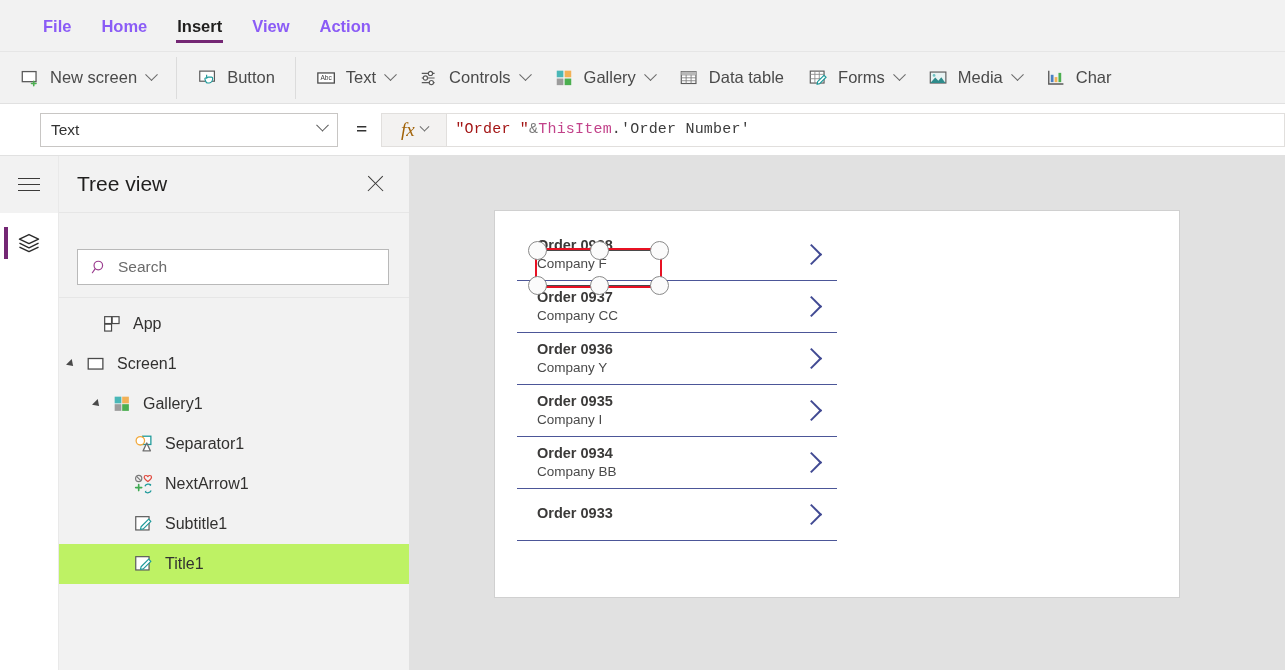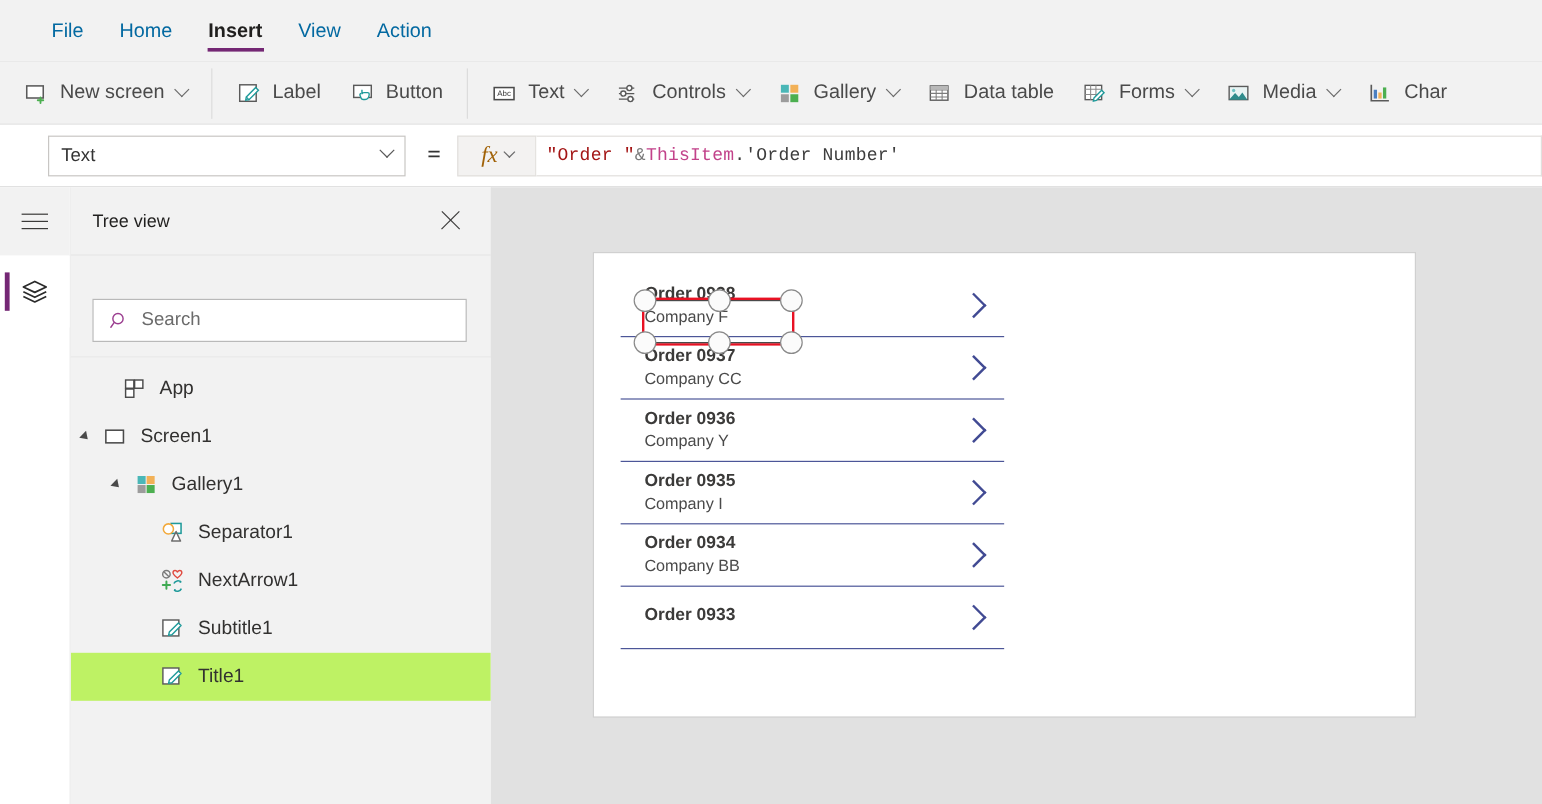--- a/index.html
+++ b/index.html
@@ -16,27 +16,28 @@
     height: 52px;
     background: #f2f2f2;
     display: flex;
     align-items: center;
     padding-left: 28px;
     gap: 0px;
     border-bottom: 1px solid #e6e6e6;
   }
   .menu-item {
     font-size: 16.5px;
-    color: #0369a1;
+    color: #8b5cf6;
     padding: 0 15px;
     height: 52px;
     line-height: 52px;
     position: relative;
     cursor: default;
     white-space: nowrap;
+    font-weight: bold;
   }
   .menu-item.active {
     font-weight: bold;
     color: #201f1e;
   }
   .menu-item.active::after {
     content: "";
     position: absolute;
     left: 14px; right: 14px;
     bottom: 9px;
@@ -208,21 +209,21 @@
     border-right: 1px solid #e1e1e1;
   }
   .tree-header {
     height: 57px;
     display: flex;
     align-items: center;
     justify-content: space-between;
     padding: 0 20px 0 18px;
     border-bottom: 1px solid #e6e6e6;
   }
-  .tree-title { font-size: 15px; color: #201f1e; }
+  .tree-title { font-size: 21px; color: #201f1e; }
   .close-x {
     width: 26px; height: 26px;
     position: relative;
     cursor: pointer;
   }
   .close-x::before, .close-x::after {
     content:""; position: absolute;
     left: 2px; top: 12px; width: 21px; height: 1.4px;
     background: #3b3a39;
   }
@@ -371,28 +372,20 @@
         <path d="M15 15.5v5M12.5 18h5" stroke="#4caf50" stroke-width="1.7" stroke-linecap="round"></path>
       </svg>
       <span class="rb-label">New screen</span>
       <i class="chev"></i>
     </div>
   </div>
 
   <div class="ribbon-sep"></div>
 
   <div class="ribbon-group">
-    <div class="rb">
-      <svg class="ico" viewBox="0 0 24 24">
-        <rect x="3" y="4" width="15" height="15" fill="#fff" stroke="#5a5a5a" stroke-width="1.3"></rect>
-        <path d="M9 15l8.5-8.5 2.5 2.5L11.5 17.5 8.5 18z" fill="#fff" stroke="#1f9a9a" stroke-width="1.3"></path>
-        <path d="M9.2 15.3l2.6 2.6" stroke="#1f9a9a" stroke-width="1.1"></path>
-      </svg>
-      <span class="rb-label">Label</span>
-    </div>
     <div class="rb">
       <svg class="ico" viewBox="0 0 24 24">
         <rect x="3" y="4.5" width="16" height="11" fill="#fff" stroke="#5a5a5a" stroke-width="1.3"></rect>
         <path d="M10.5 8.5v4.2M10.5 12.7c0-1.2 1-1.6 2-1.6h3.2c.9 0 1.4.5 1.4 1.3 0 2.5-1.4 5-3.8 5h-1.6c-1 0-1.8-.7-2.1-1.6l-.9-2.3c-.3-.8.2-1.6 1-1.6" fill="#fff" stroke="#1f9a9a" stroke-width="1.25" stroke-linejoin="round"></path>
       </svg>
       <span class="rb-label">Button</span>
     </div>
   </div>
 
   <div class="ribbon-sep"></div>

